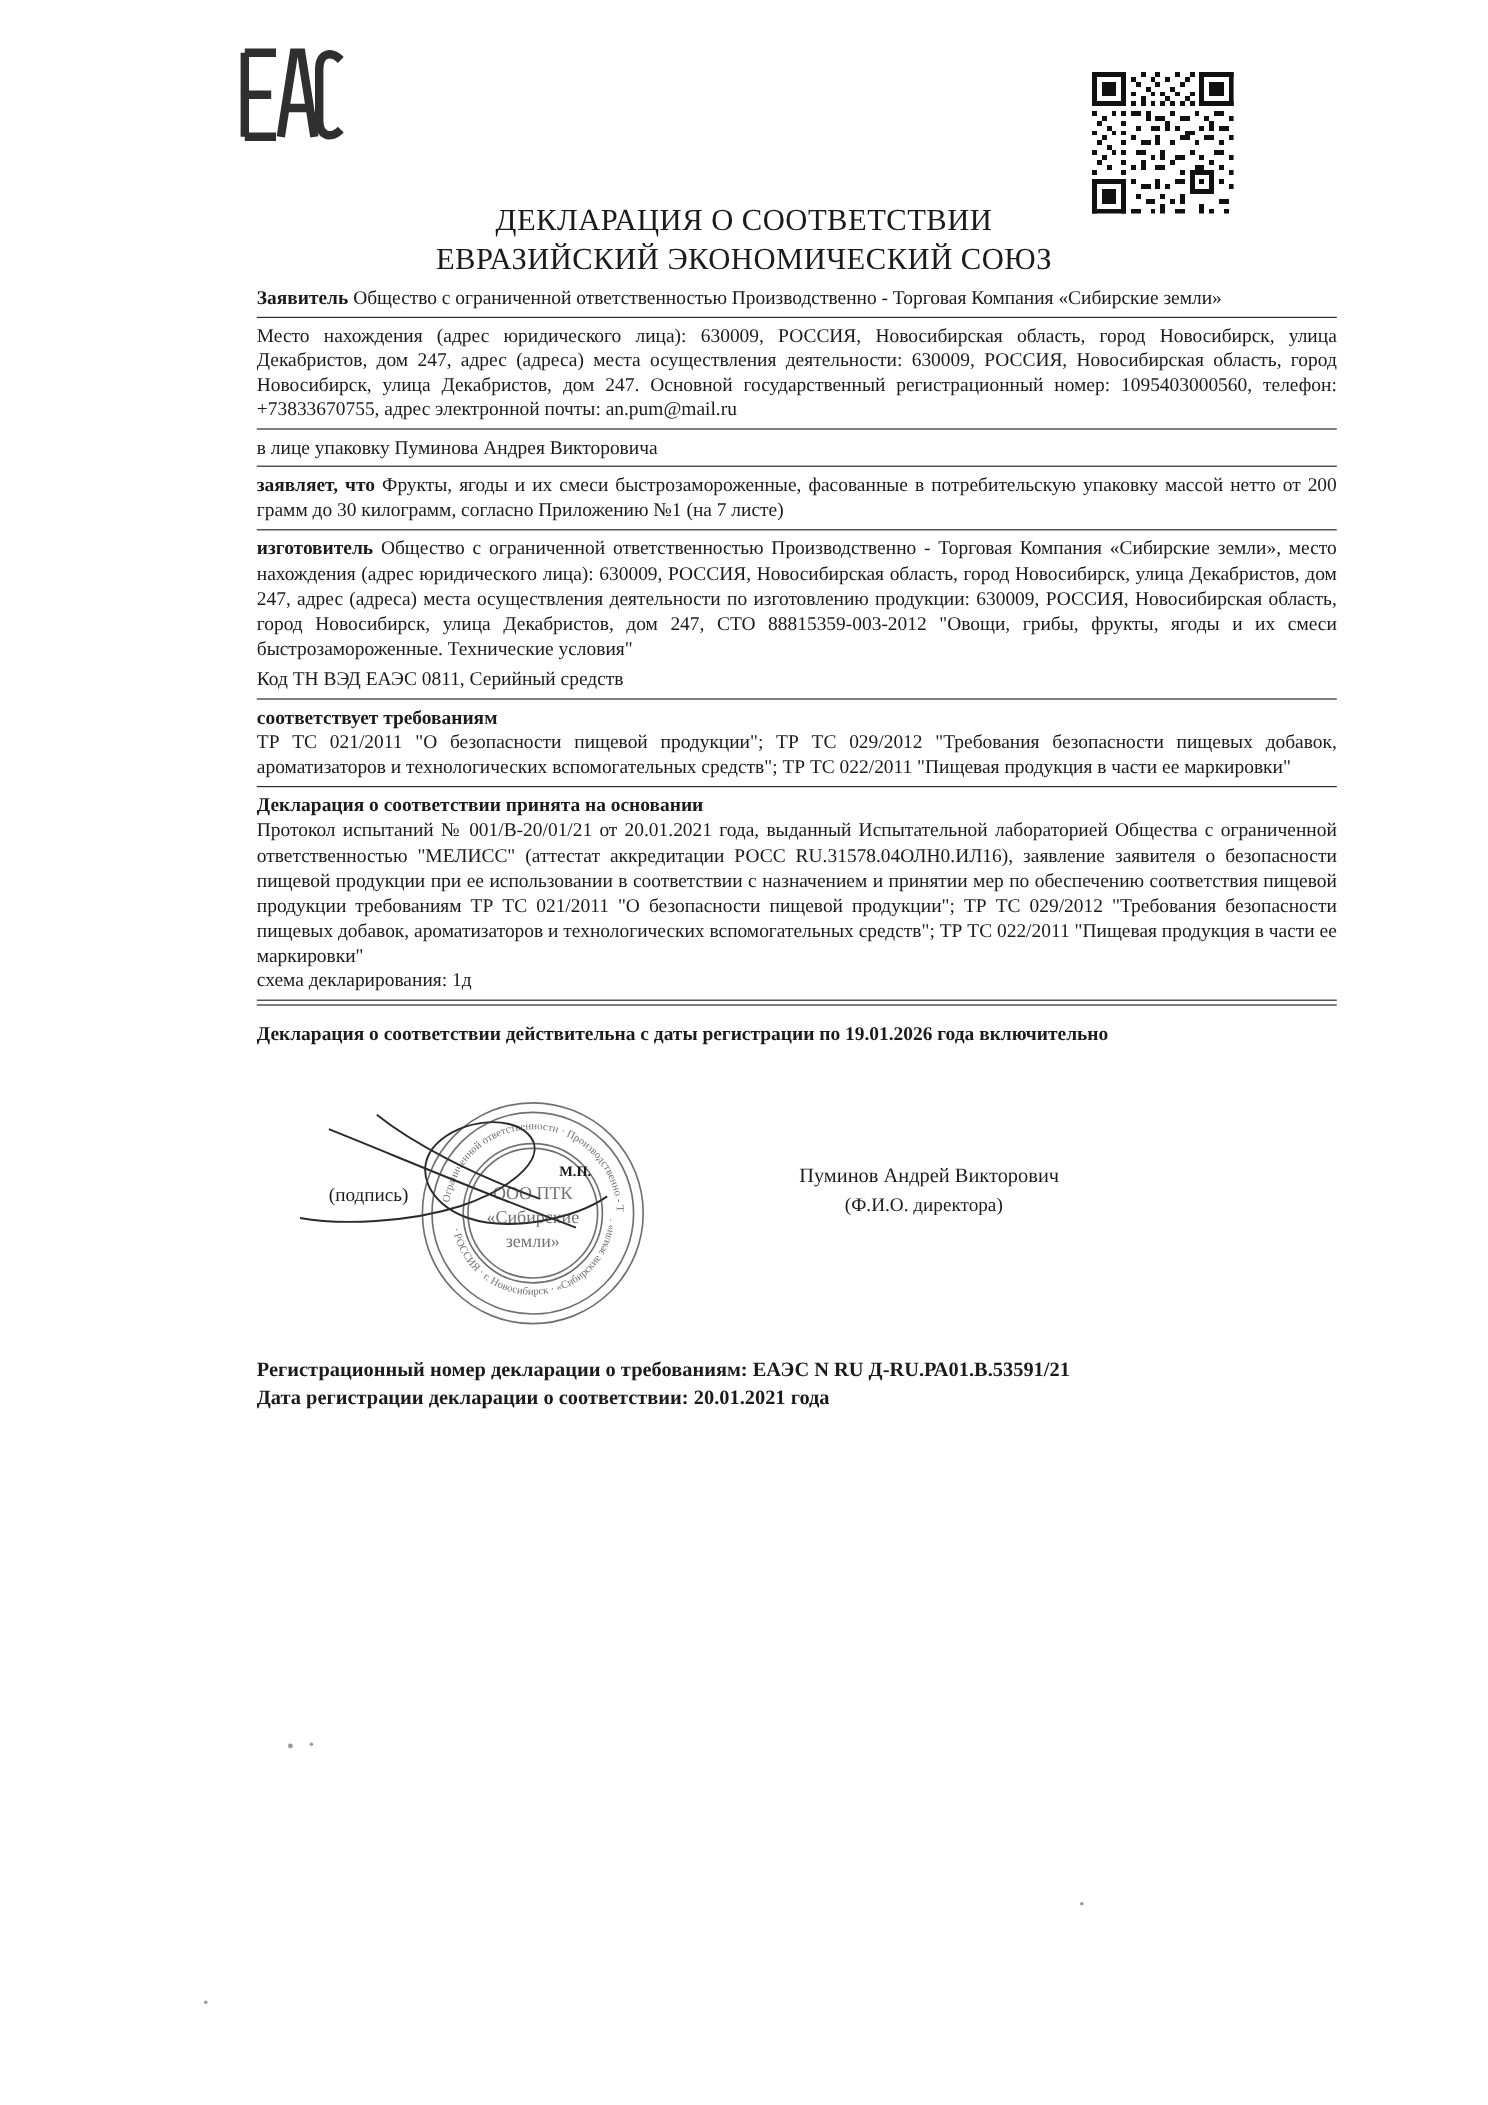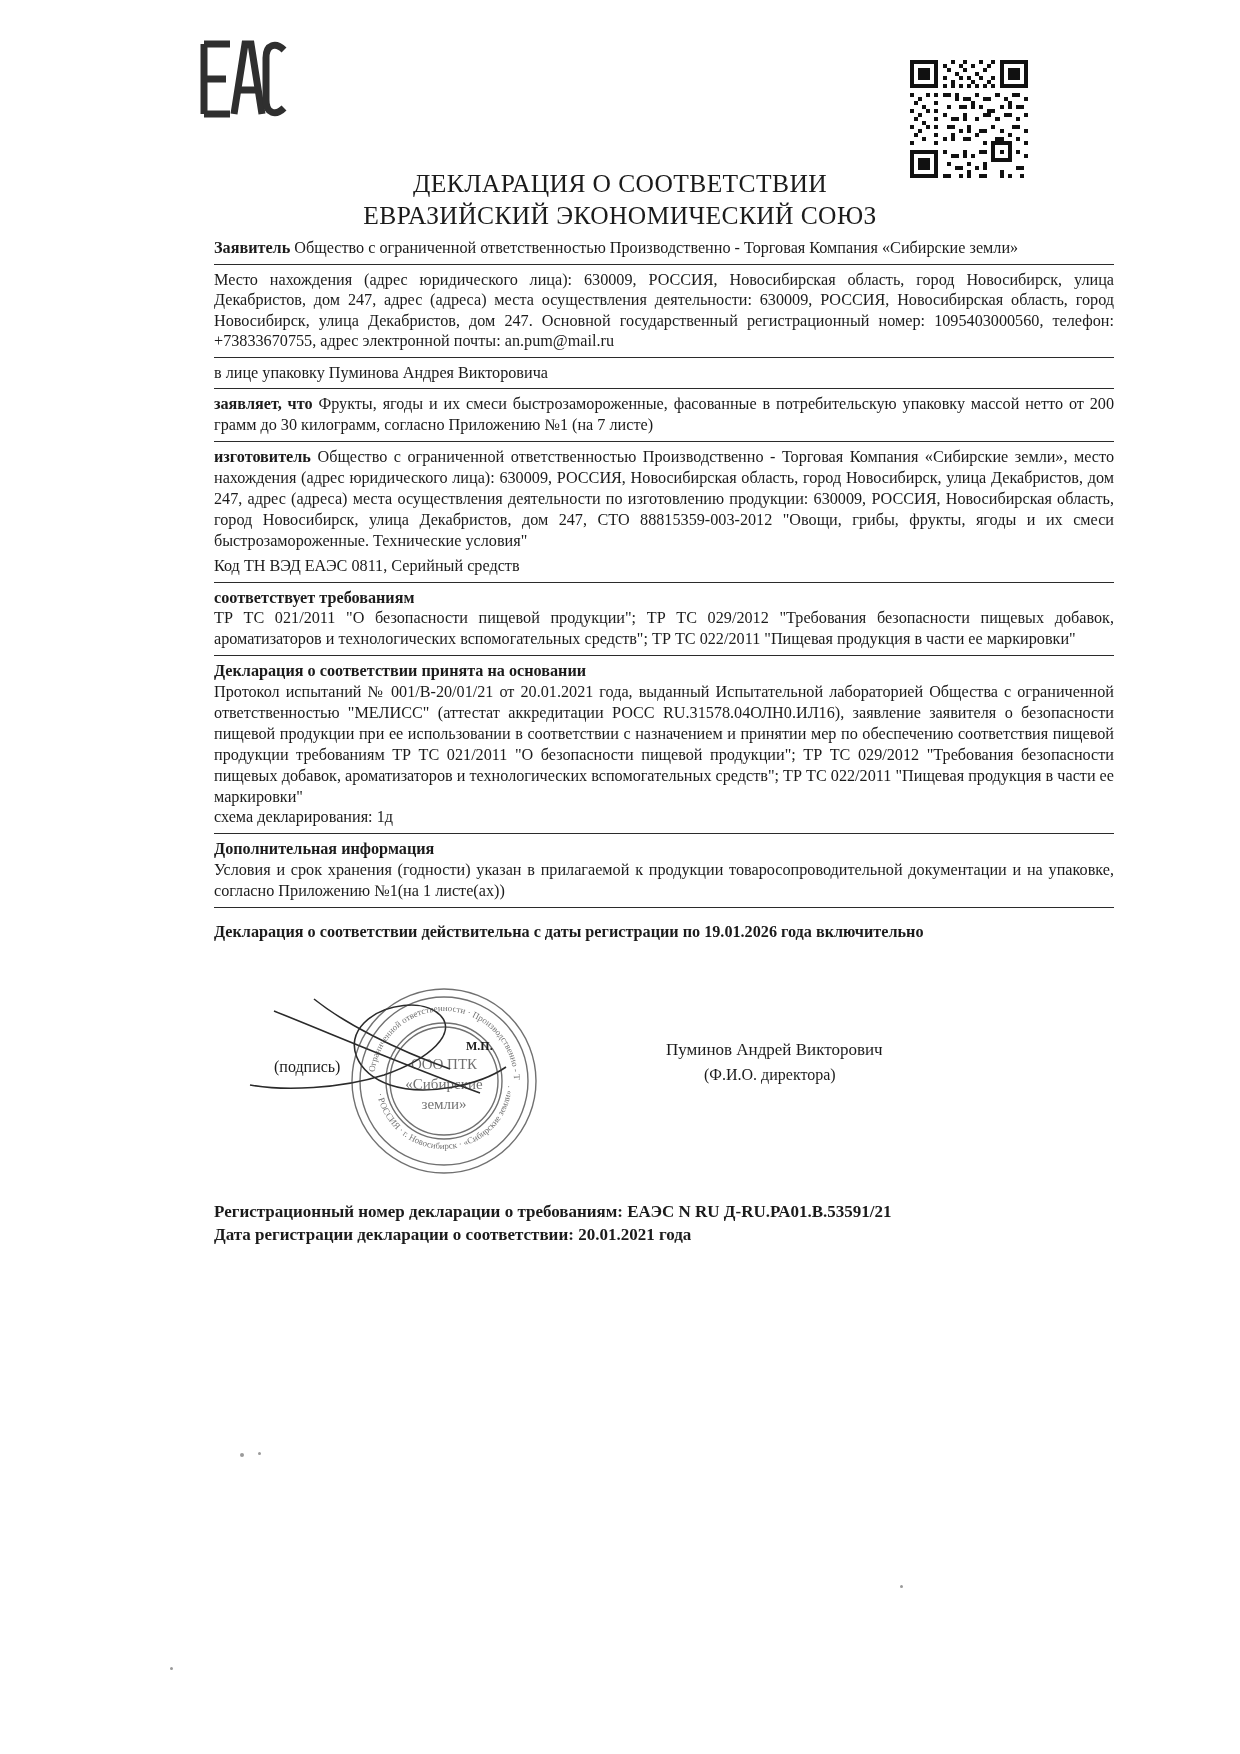--- a/index.html
+++ b/index.html
@@ -364,24 +364,20 @@
     </div>
     <div class="rule"></div>
 
     <div class="sec">
       <p class="b">Декларация о соответствии принята на основании</p>
       <p class="just">Протокол испытаний № 001/В-20/01/21 от 20.01.2021 года, выданный Испытательной лабораторией Общества с ограниченной ответственностью "МЕЛИСС" (аттестат аккредитации РОСС RU.31578.04ОЛН0.ИЛ16), заявление заявителя о безопасности пищевой продукции при ее использовании в соответствии с назначением и принятии мер по обеспечению соответствия пищевой продукции требованиям ТР ТС 021/2011 "О безопасности пищевой продукции"; ТР ТС 029/2012 "Требования безопасности пищевых добавок, ароматизаторов и технологических вспомогательных средств"; ТР ТС 022/2011 "Пищевая продукция в части ее маркировки"</p>
       <p>схема декларирования: 1д</p>
     </div>
     <div class="rule"></div>
 
-    <div class="sec">
-      <p class="b">Дополнительная информация</p>
-      <p class="just">Условия и срок хранения (годности) указан в прилагаемой к продукции товаросопроводительной документации и на упаковке, согласно Приложению №1(на 1 листе(ах))</p>
-    </div>
     <div class="rule"></div>
 
     <p class="validity">Декларация о соответствии действительна с даты регистрации по 19.01.2026 года включительно</p>
 
     <div class="sign-area">
 
       <svg class="sig-stroke" viewBox="0 0 330 120">
         <g fill="none" stroke="#2a2a2a" stroke-width="1.6">
           <path d="M6,96 C40,102 96,100 140,86 C186,70 214,44 196,26 C180,10 140,14 120,34 C100,54 112,84 146,96 C182,108 236,96 262,78"></path>
           <path d="M30,22 C90,46 160,76 236,104"></path>

